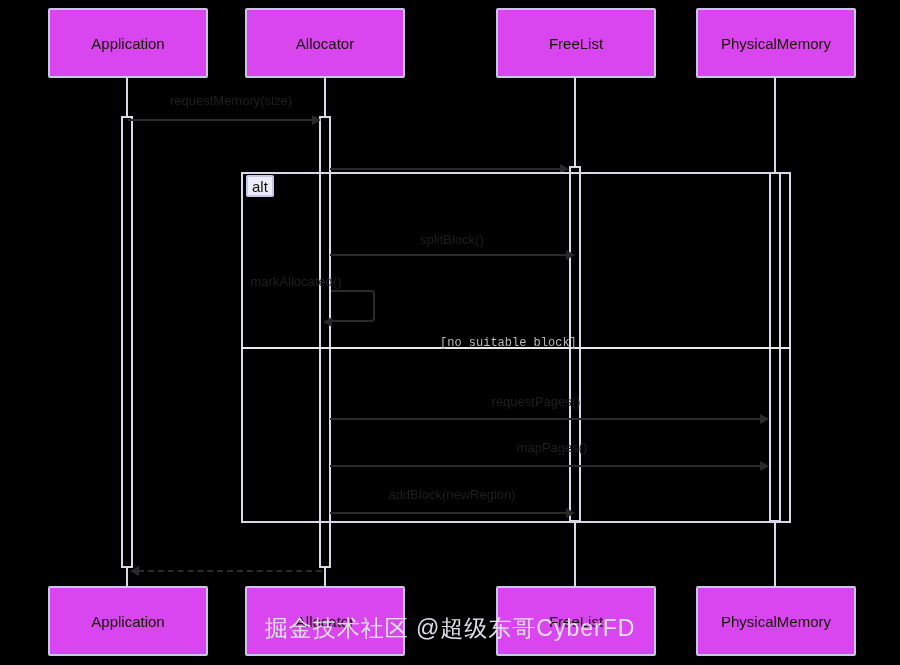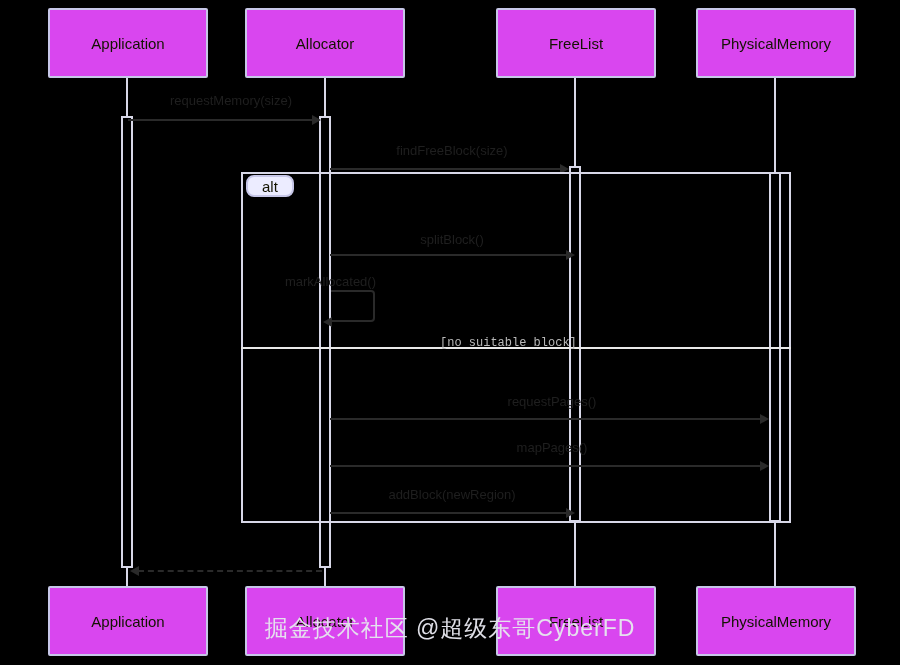--- a/index.html
+++ b/index.html
@@ -28,24 +28,24 @@
   }
 
   
   .frag{
     position:absolute;box-sizing:border-box;
     border:2px solid #D8D8E8;background:transparent;
   }
   .frag-divider{position:absolute;height:2px;background:#E9E9E9;}
   .frag-tab{
     position:absolute;box-sizing:border-box;
-    background:#ECECFF;border:2px solid #C7C7E8;border-radius:8px;
+    background:#ECECFF;border:2px solid #C7C7E8;border-radius:2px;
     display:flex;align-items:center;justify-content:center;
     color:#131300;font-size:15px;line-height:1;
-    padding:2px 14px;
+    padding:2px 4px;
   }
 
   
   .msg-line{position:absolute;height:2px;background:#2a2a2a;}
   .msg-line.dashed{
     height:0;border-top:2px dashed #2a2a2a;background:transparent;
   }
   .arrow-r{
     position:absolute;width:0;height:0;
     border-top:5px solid transparent;border-bottom:5px solid transparent;
@@ -103,40 +103,39 @@
 
   <div class="activation" style="left:121px;top:116px;width:12px;height:452px;"></div>
   <div class="activation" style="left:319px;top:116px;width:12px;height:452px;"></div>
   <div class="activation" style="left:569px;top:166px;width:12px;height:356px;"></div>
   <div class="activation" style="left:769px;top:172px;width:12px;height:350px;"></div>
 
   <div class="msg-label" style="left:126px;top:94px;width:210px;">requestMemory(size)</div>
   <div class="msg-line" style="left:128px;top:119px;width:186px;"></div>
   <div class="arrow-r" style="left:312px;top:115px;"></div>
 
-  <div class="msg-label" style="left:330px;top:144px;width:244px;">findFreeBlock(size)</div>
   <div class="msg-line" style="left:330px;top:168px;width:232px;"></div>
   <div class="arrow-r" style="left:560px;top:164px;"></div>
 
   <div class="frag" style="left:241px;top:172px;width:550px;height:351px;"></div>
   <div class="frag-divider" style="left:241px;top:347px;width:550px;"></div>
   <div class="frag-tab" style="left:246px;top:175px;height:22px;">
     <span>alt</span>
   </div>
   <div class="else-label" style="left:440px;top:337px;">[no suitable block]</div>
 
   <div class="msg-label" style="left:330px;top:233px;width:244px;">splitBlock()</div>
   <div class="msg-line" style="left:330px;top:254px;width:238px;"></div>
   <div class="arrow-r" style="left:566px;top:250px;"></div>
 
-  <div class="msg-label" style="left:196px;top:275px;width:180px;text-align:right;">markAllocated()</div>
+  <div class="msg-label" style="left:206px;top:275px;width:180px;">markAllocated()</div>
   <div class="self-loop" style="left:331px;top:290px;width:44px;height:32px;"></div>
   <div class="arrow-l" style="left:323px;top:317px;"></div>
 
-  <div class="msg-label" style="left:330px;top:395px;width:444px;">requestPages()</div>
+  <div class="msg-label" style="left:314px;top:395px;width:444px;">requestPages()</div>
   <div class="msg-line" style="left:330px;top:418px;width:432px;"></div>
   <div class="arrow-r" style="left:760px;top:414px;"></div>
 
   <div class="msg-label" style="left:330px;top:441px;width:444px;">mapPages()</div>
   <div class="msg-line" style="left:330px;top:465px;width:432px;"></div>
   <div class="arrow-r" style="left:760px;top:461px;"></div>
 
   <div class="msg-label" style="left:330px;top:488px;width:244px;">addBlock(newRegion)</div>
   <div class="msg-line" style="left:330px;top:512px;width:238px;"></div>
   <div class="arrow-r" style="left:566px;top:508px;"></div>

